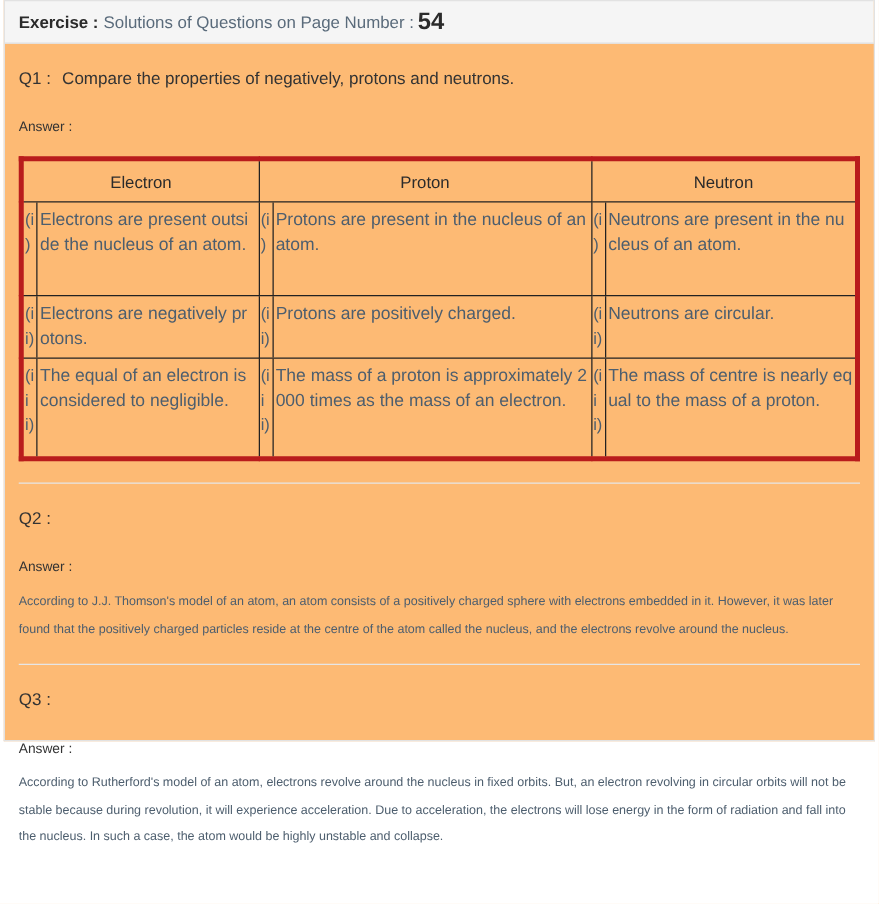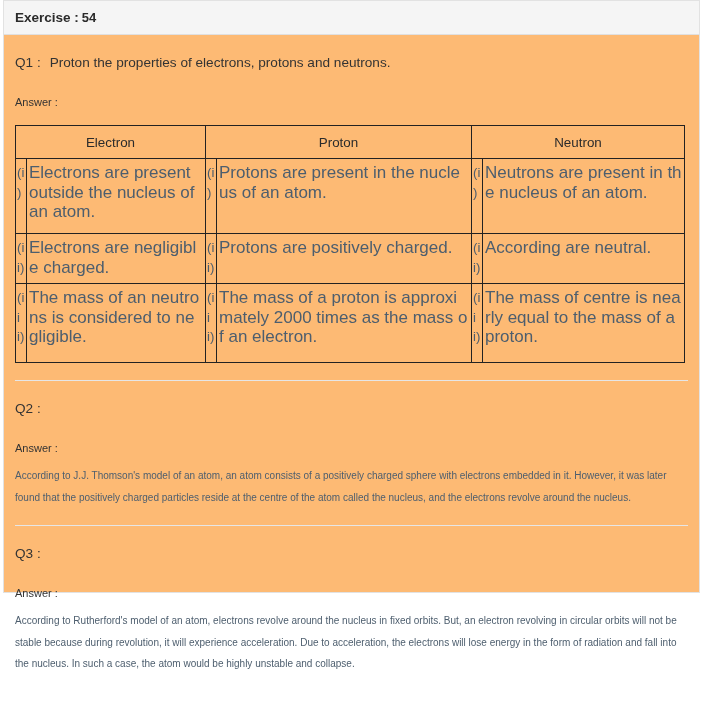--- a/index.html
+++ b/index.html
@@ -41,21 +41,21 @@
     font-size: 13.5px;
     font-weight: bold;
     color: #2b2b2b;
   }
   .exercise-sub {
     font-size: 13.5px;
     color: #5a6b7b;
     margin-left: 4px;
   }
   .exercise-page {
-    font-size: 13px;
+    font-size: 19px;
     font-weight: bold;
     color: #2b2b2b;
     margin-left: 3px;
   }
 
   
   .content {
     padding: 0 11px;
   }
 
@@ -93,21 +93,21 @@
     background: #e6e6e6;
     margin-top: 17px;
   }
 
   
   .prop-table {
     border-collapse: collapse;
     table-layout: fixed;
     width: 669px;
     margin-top: 17px;
-    border: 1px solid #b91c1c;
+    border: 4px solid #b91c1c;
   }
   .prop-table td,
   .prop-table th {
     border: 1px solid #222222;
     padding: 0;
     vertical-align: top;
   }
   .prop-table thead th {
     height: 32px;
     text-align: center;
@@ -130,46 +130,47 @@
     line-height: 19.5px;
     color: #4d5e6e;
     padding-top: 4px;
     padding-left: 1px;
     box-sizing: border-box;
     border-right: 1px solid #222222;
     align-self: stretch;
   }
   .ctext {
     flex: 1;
-    font-size: 17px;
+    font-size: 14px;
     line-height: 19.5px;
     color: #4d5e6e;
     word-break: break-all;
     padding: 4px 2px 4px 2px;
     box-sizing: border-box;
   }
   .row-tall   .cell-inner { min-height: 74px; }
   .row-mid    .cell-inner { min-height: 49px; }
   .row-bottom .cell-inner { min-height: 78px; }
 </style>
 </head>
 <body>
 
 <div class="page">
 
   <div class="exercise-header">
     <span class="exercise-label">Exercise :</span>
+    <span class="exercise-sub">Solutions of Questions on Page Number :</span>
     <span class="exercise-page">54</span>
   </div>
 
   <div class="content">
 
     <div class="qline">
       <span class="qnum">Q1 :</span>
-      <span class="qtext">Proton the properties of electrons, protons and neutrons.</span>
+      <span class="qtext">Compare the properties of negatively, protons and neutrons.</span>
     </div>
     <div class="answer-label">Answer :</div>
 
     <table class="prop-table">
       <colgroup>
         <col style="width:190px">
         <col style="width:266px">
         <col style="width:213px">
       </colgroup>
       <thead>
@@ -197,41 +198,41 @@
             <div class="cell-inner">
               <div class="marker">(i)</div>
               <div class="ctext">Neutrons are present in the nucleus of an atom.</div>
             </div>
           </td>
         </tr>
         <tr class="row-mid">
           <td>
             <div class="cell-inner">
               <div class="marker">(ii)</div>
-              <div class="ctext">Electrons are negligible charged.</div>
+              <div class="ctext">Electrons are negatively protons.</div>
             </div>
           </td>
           <td>
             <div class="cell-inner">
               <div class="marker">(ii)</div>
               <div class="ctext">Protons are positively charged.</div>
             </div>
           </td>
           <td>
             <div class="cell-inner">
               <div class="marker">(ii)</div>
-              <div class="ctext">According are neutral.</div>
+              <div class="ctext">Neutrons are circular.</div>
             </div>
           </td>
         </tr>
         <tr class="row-bottom">
           <td>
             <div class="cell-inner">
               <div class="marker">(iii)</div>
-              <div class="ctext">The mass of an neutrons is considered to negligible.</div>
+              <div class="ctext">The equal of an electron is considered to negligible.</div>
             </div>
           </td>
           <td>
             <div class="cell-inner">
               <div class="marker">(iii)</div>
               <div class="ctext">The mass of a proton is approximately 2000 times as the mass of an electron.</div>
             </div>
           </td>
           <td>
             <div class="cell-inner">

